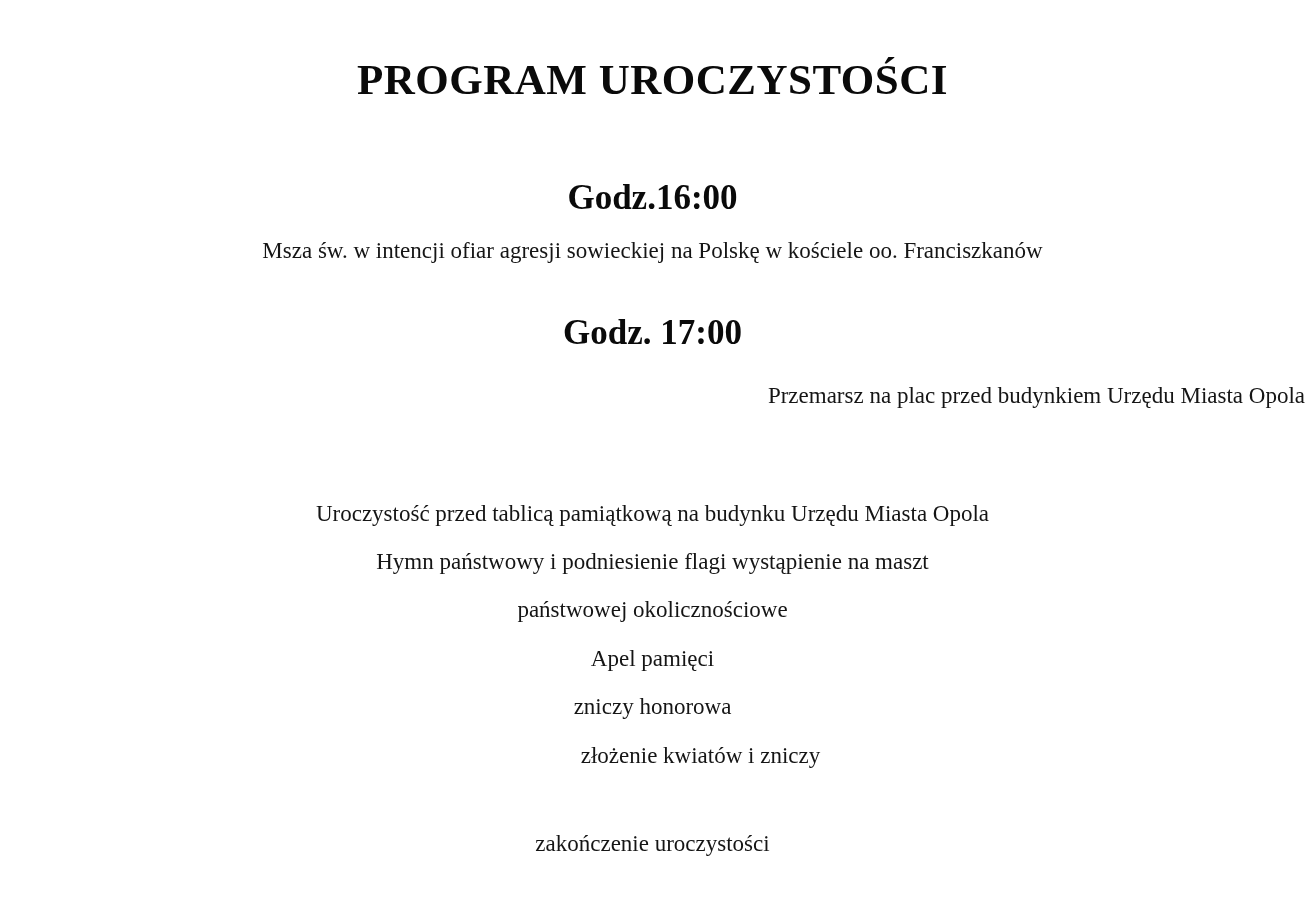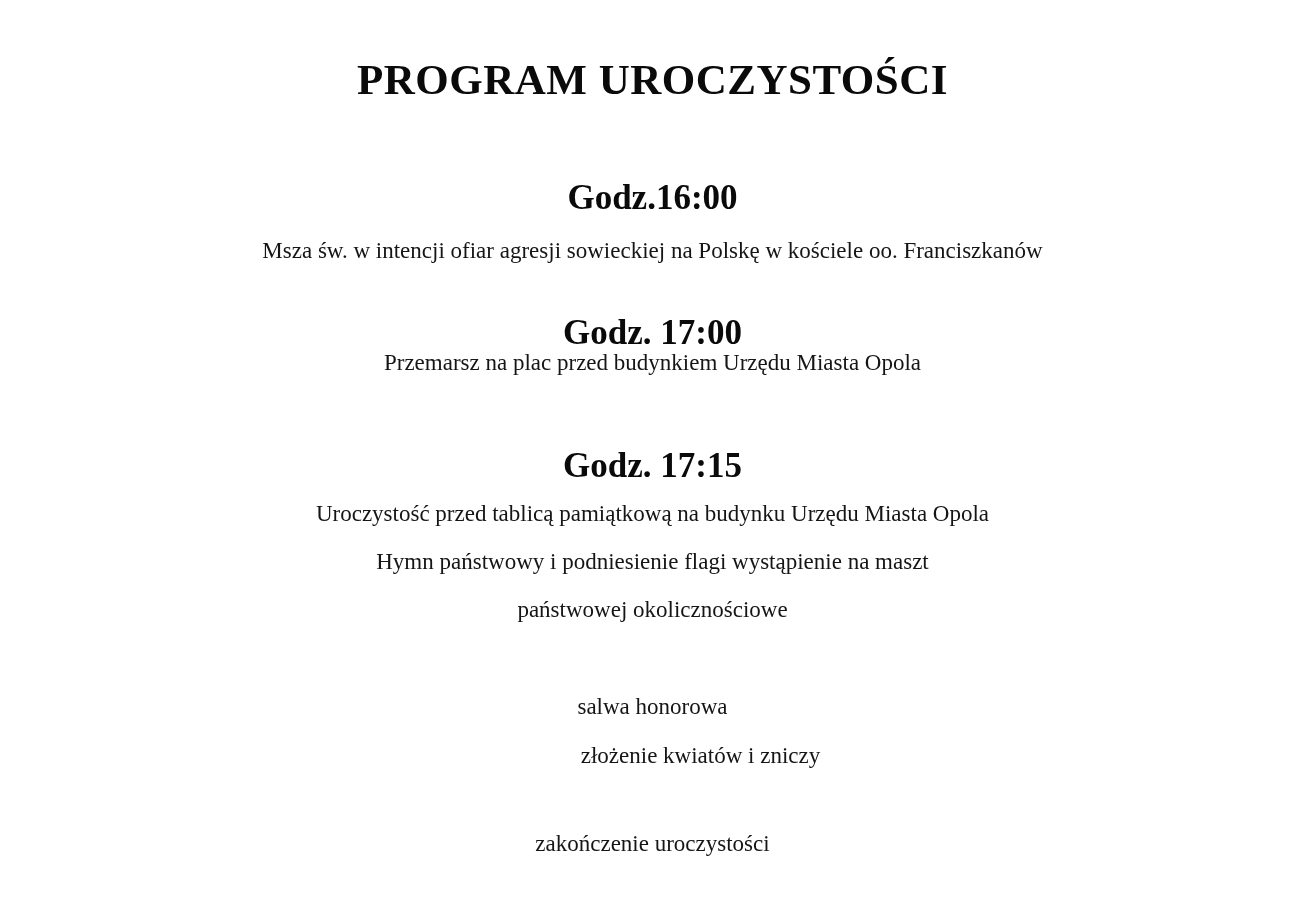--- a/index.html
+++ b/index.html
@@ -51,23 +51,23 @@
 <body>
 
 <div class="page">
 
   <div class="line title">PROGRAM UROCZYSTOŚCI</div>
 
   <div class="line time" style="top:180px;">Godz.16:00</div>
   <div class="line body-text" style="top:239px;">Msza św. w intencji ofiar agresji sowieckiej na Polskę w kościele oo. Franciszkanów</div>
 
   <div class="line time" style="top:315px;">Godz. 17:00</div>
-  <div class="line body-text" style="top:351px;">Przemarsz na plac przed budynkiem Urzędu Miasta Opola</div>
+  <div class="line body-text" style="top:384px;text-align:right;">Przemarsz na plac przed budynkiem Urzędu Miasta Opola</div>
 
-  <div class="line time" style="top:448px;">Godz. 17:15</div>
   <div class="line body-text" style="top:502px;">Uroczystość przed tablicą pamiątkową na budynku Urzędu Miasta Opola</div>
   <div class="line body-text" style="top:550px;">Hymn państwowy i podniesienie flagi wystąpienie na maszt</div>
   <div class="line body-text" style="top:598px;">państwowej okolicznościowe</div>
-  <div class="line body-text" style="top:695px;">salwa honorowa</div>
+  <div class="line body-text" style="top:647px;">Apel pamięci</div>
+  <div class="line body-text" style="top:695px;">zniczy honorowa</div>
   <div class="line body-text" style="top:744px;padding-left:48px;">złożenie kwiatów i zniczy</div>
   <div class="line body-text" style="top:792px;margin-top:40px;">zakończenie uroczystości</div>
 
 </div>
 
 </body></html>

